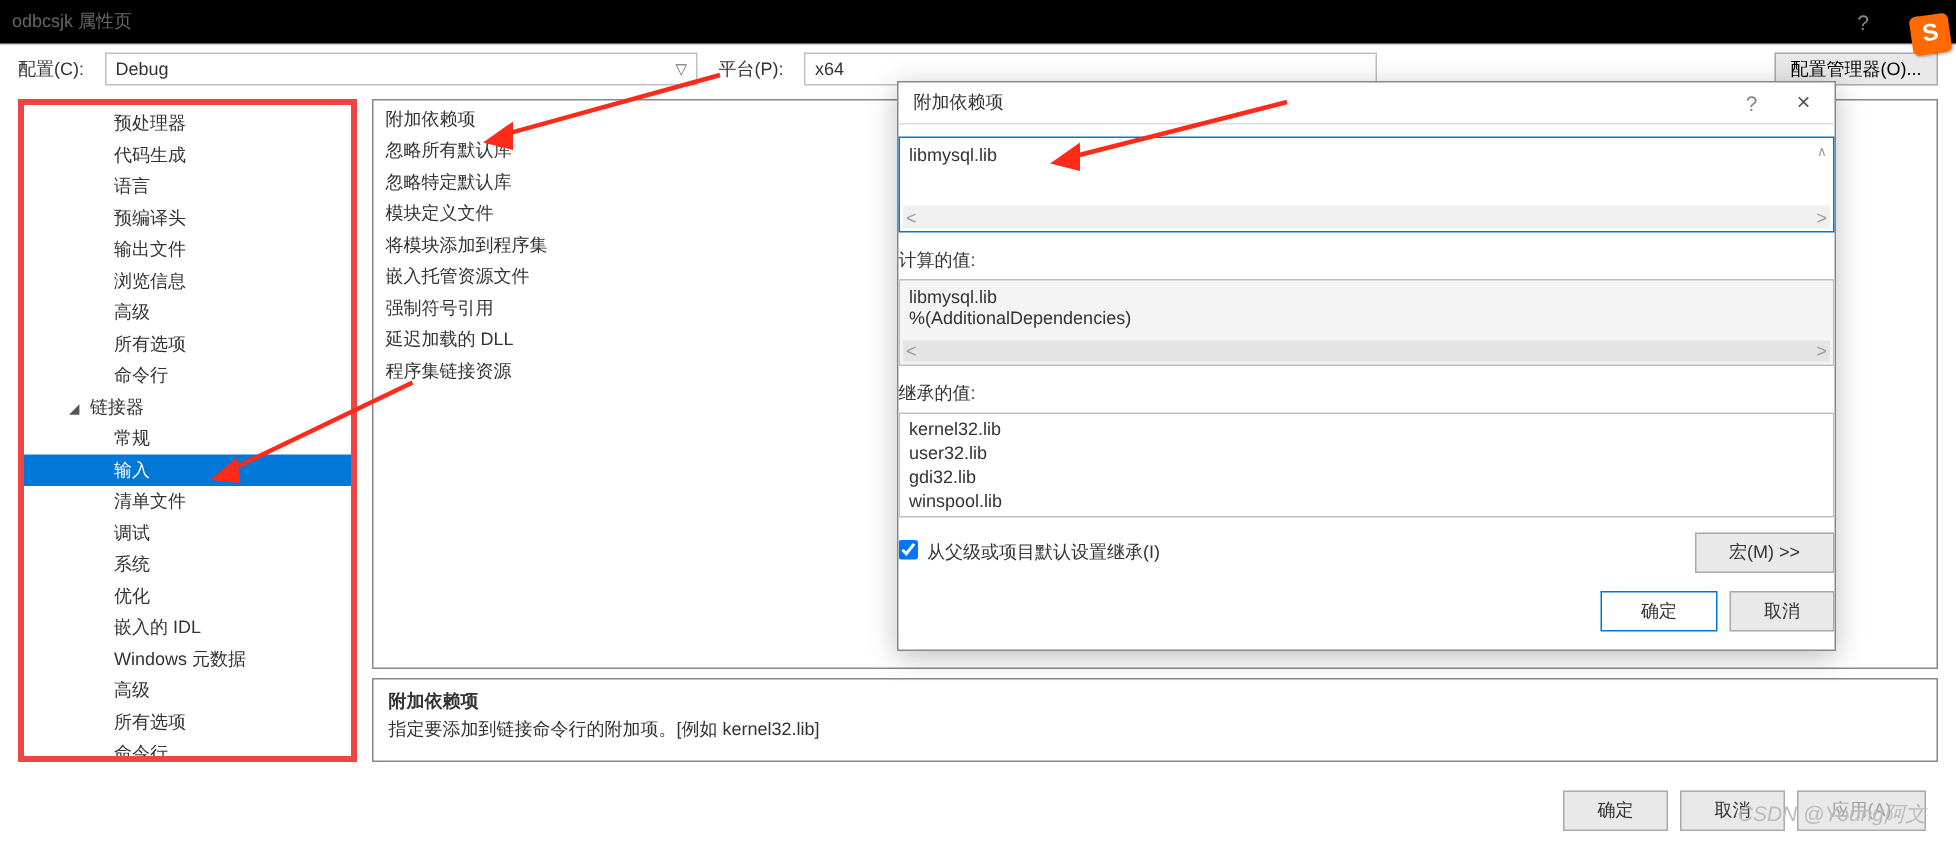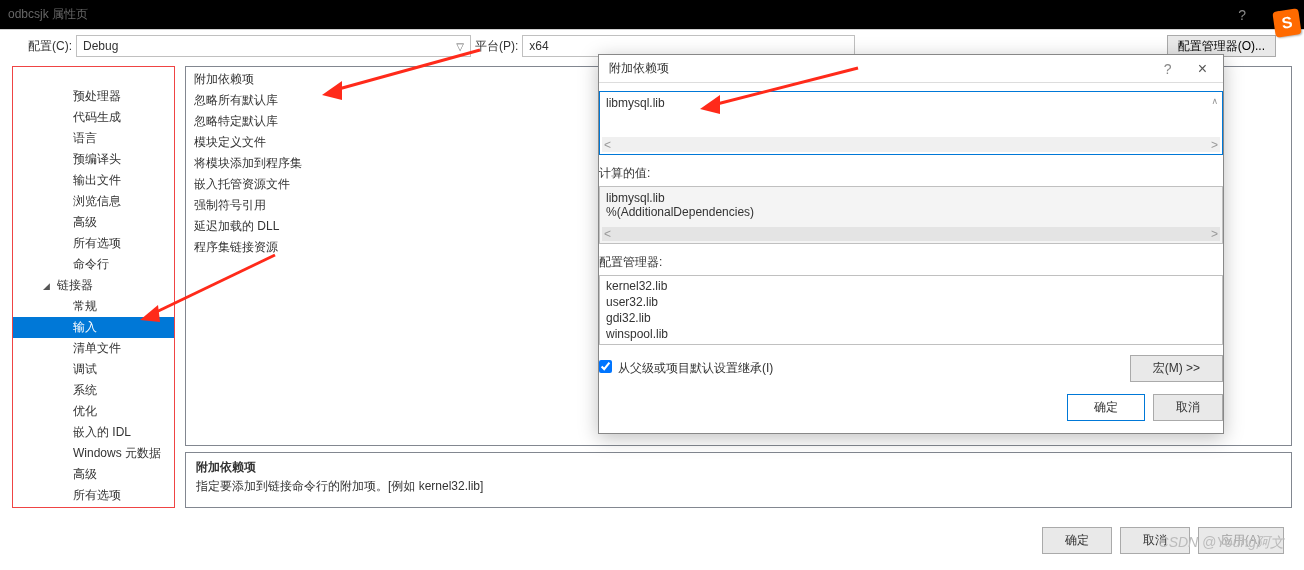--- a/index.html
+++ b/index.html
@@ -5,31 +5,31 @@
   * { box-sizing: border-box; margin: 0; padding: 0; font-family: "Microsoft YaHei", "Segoe UI", sans-serif; font-size: 12px; }
   body { background: #fff; width: 1304px; height: 570px; overflow: hidden; position: relative; color: #333; }
   
   
   .titlebar { height: 30px; border-bottom: 1px solid #d0d0d0; display: flex; align-items: center; padding: 0 8px; background: #000000; }
   .titlebar .title { flex: 1; color: #666; }
   .titlebar .help { color: #888; margin-right: 20px; font-size: 14px; }
   .titlebar .close { width: 30px; text-align: center; color: #666; font-size: 16px; }
   
   
-  .toolbar { height: 32px; padding: 4px 28px; display: flex; align-items: center; gap: 4px; }
+  .toolbar { height: 32px; padding: 4px 12px; display: flex; align-items: center; gap: 14px; }
   .toolbar label { color: #333; }
   .toolbar .dropdown { border: 1px solid #c0c0c0; background: #fff; height: 22px; display: flex; align-items: center; padding: 0 6px; justify-content: space-between; }
   .dropdown .chev { color: #666; font-size: 10px; }
   .config-dd { width: 395px; }
-  .platform-dd { width: 333px; }
+  .platform-dd { width: 382px; }
   .mgr-btn { margin-left: auto; border: 1px solid #aaa; background: #e9e9e9; padding: 2px 10px; height: 22px; }
 
   
   .main { display: flex; padding: 4px 12px 4px 12px; height: 450px; gap: 10px; }
-  .tree-wrap { width: 163px; border: 1px solid #ef4444; background: #fff; overflow-y: scroll; padding-top: 19px; }
+  .tree-wrap { width: 226px; border: 4px solid #ef4444; background: #fff; overflow-y: scroll; padding-top: 2px; }
   .tree-wrap::-webkit-scrollbar { width: 17px; }
   .tree-wrap::-webkit-scrollbar-thumb { background: #c1c1c1; }
   .tree-wrap::-webkit-scrollbar-track { background: #f0f0f0; }
   .tree-item { padding: 2px 0 2px 60px; white-space: nowrap; cursor: default; }
   .tree-cat { padding-left: 30px; display: flex; align-items: center; gap: 4px; }
   .tree-cat .arrow { font-size: 9px; color: #555; width: 10px; }
   .tree-item.selected { background: #0078d7; color: #fff; }
 
   
   .rightpane { flex: 1; display: flex; flex-direction: column; gap: 6px; }
@@ -168,21 +168,21 @@
     </div>
     <div class="section-lbl">计算的值:</div>
     <div class="readonly-box">
       <div>libmysql.lib</div>
       <div>%(AdditionalDependencies)</div>
       <div class="scroll-x">
           <span>&lt;</span>
           <span>&gt;</span>
         </div>
     </div>
-    <div class="section-lbl">配置管理器:</div>
+    <div class="section-lbl">继承的值:</div>
     <div class="inherit-list">
       <div>kernel32.lib</div>
       <div>user32.lib</div>
       <div>gdi32.lib</div>
       <div>winspool.lib</div>
     </div>
     <div class="inherit-row">
       <label>
         <input type="checkbox" checked="" style="">
         <span>从父级或项目默认设置继承(I)</span>

